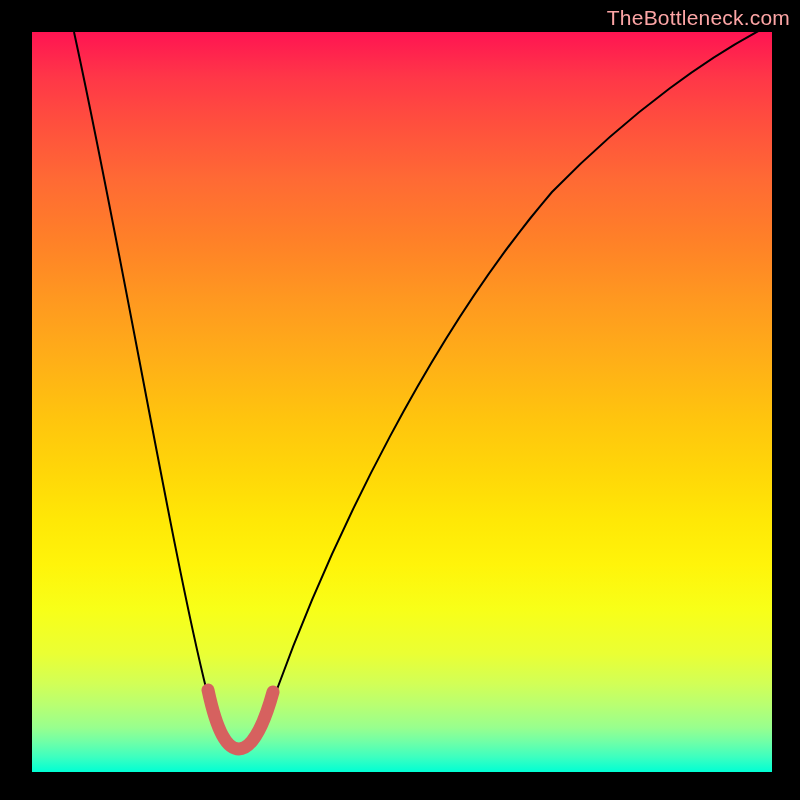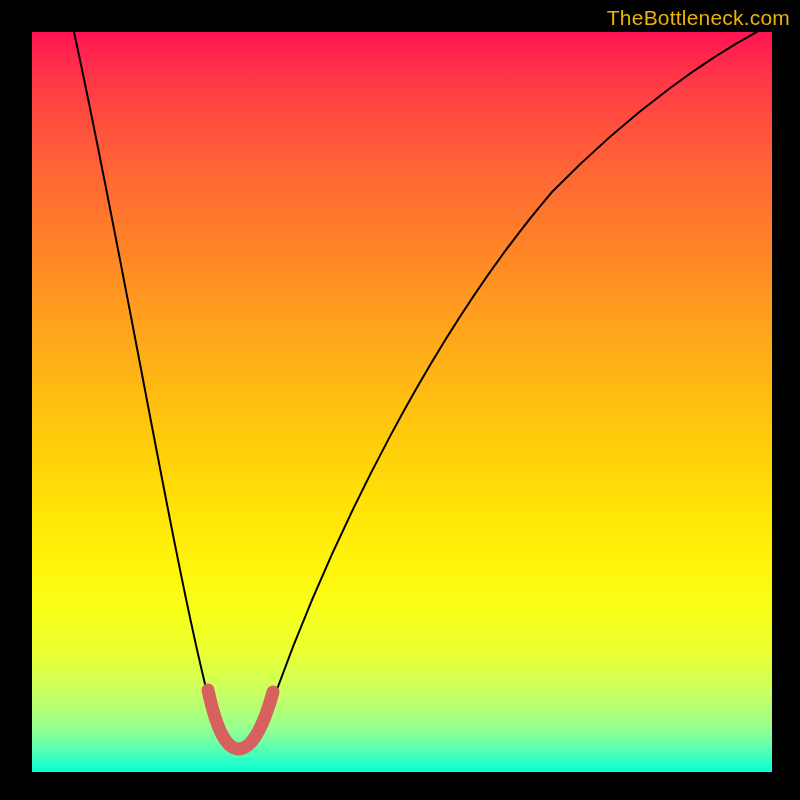--- a/index.html
+++ b/index.html
@@ -8,21 +8,21 @@
     height: 800px;
     background: #000;
     position: relative;
     overflow: hidden;
     font-family: Arial, sans-serif;
   }
   .watermark {
     position: absolute;
     top: 6px;
     right: 10px;
-    color: #eab308;
+    color: #fca5a5;
     font-size: 21px;
     font-weight: 400;
     z-index: 10;
     letter-spacing: 0.2px;
   }
   .plot-area {
     position: absolute;
     top: 32px;
     left: 32px;
     width: 740px;

